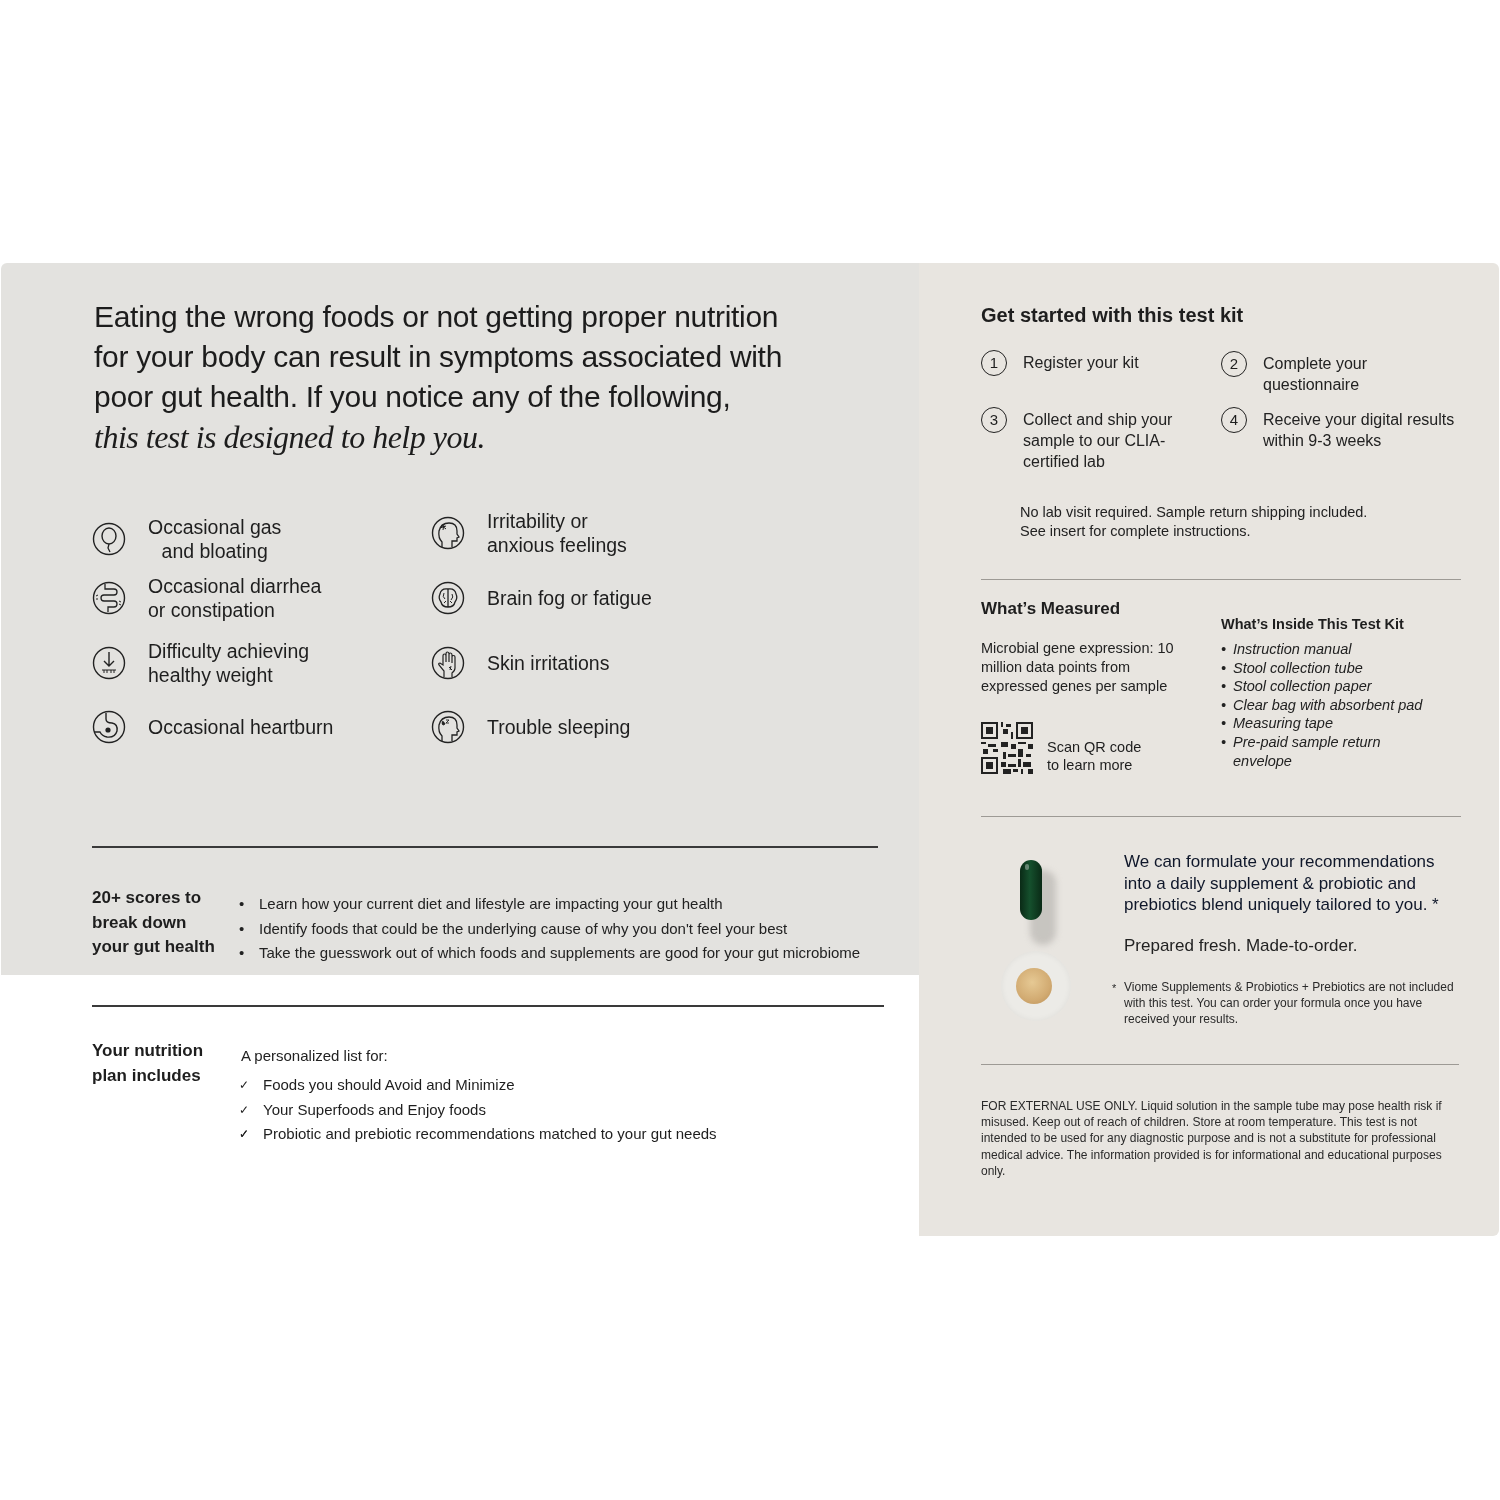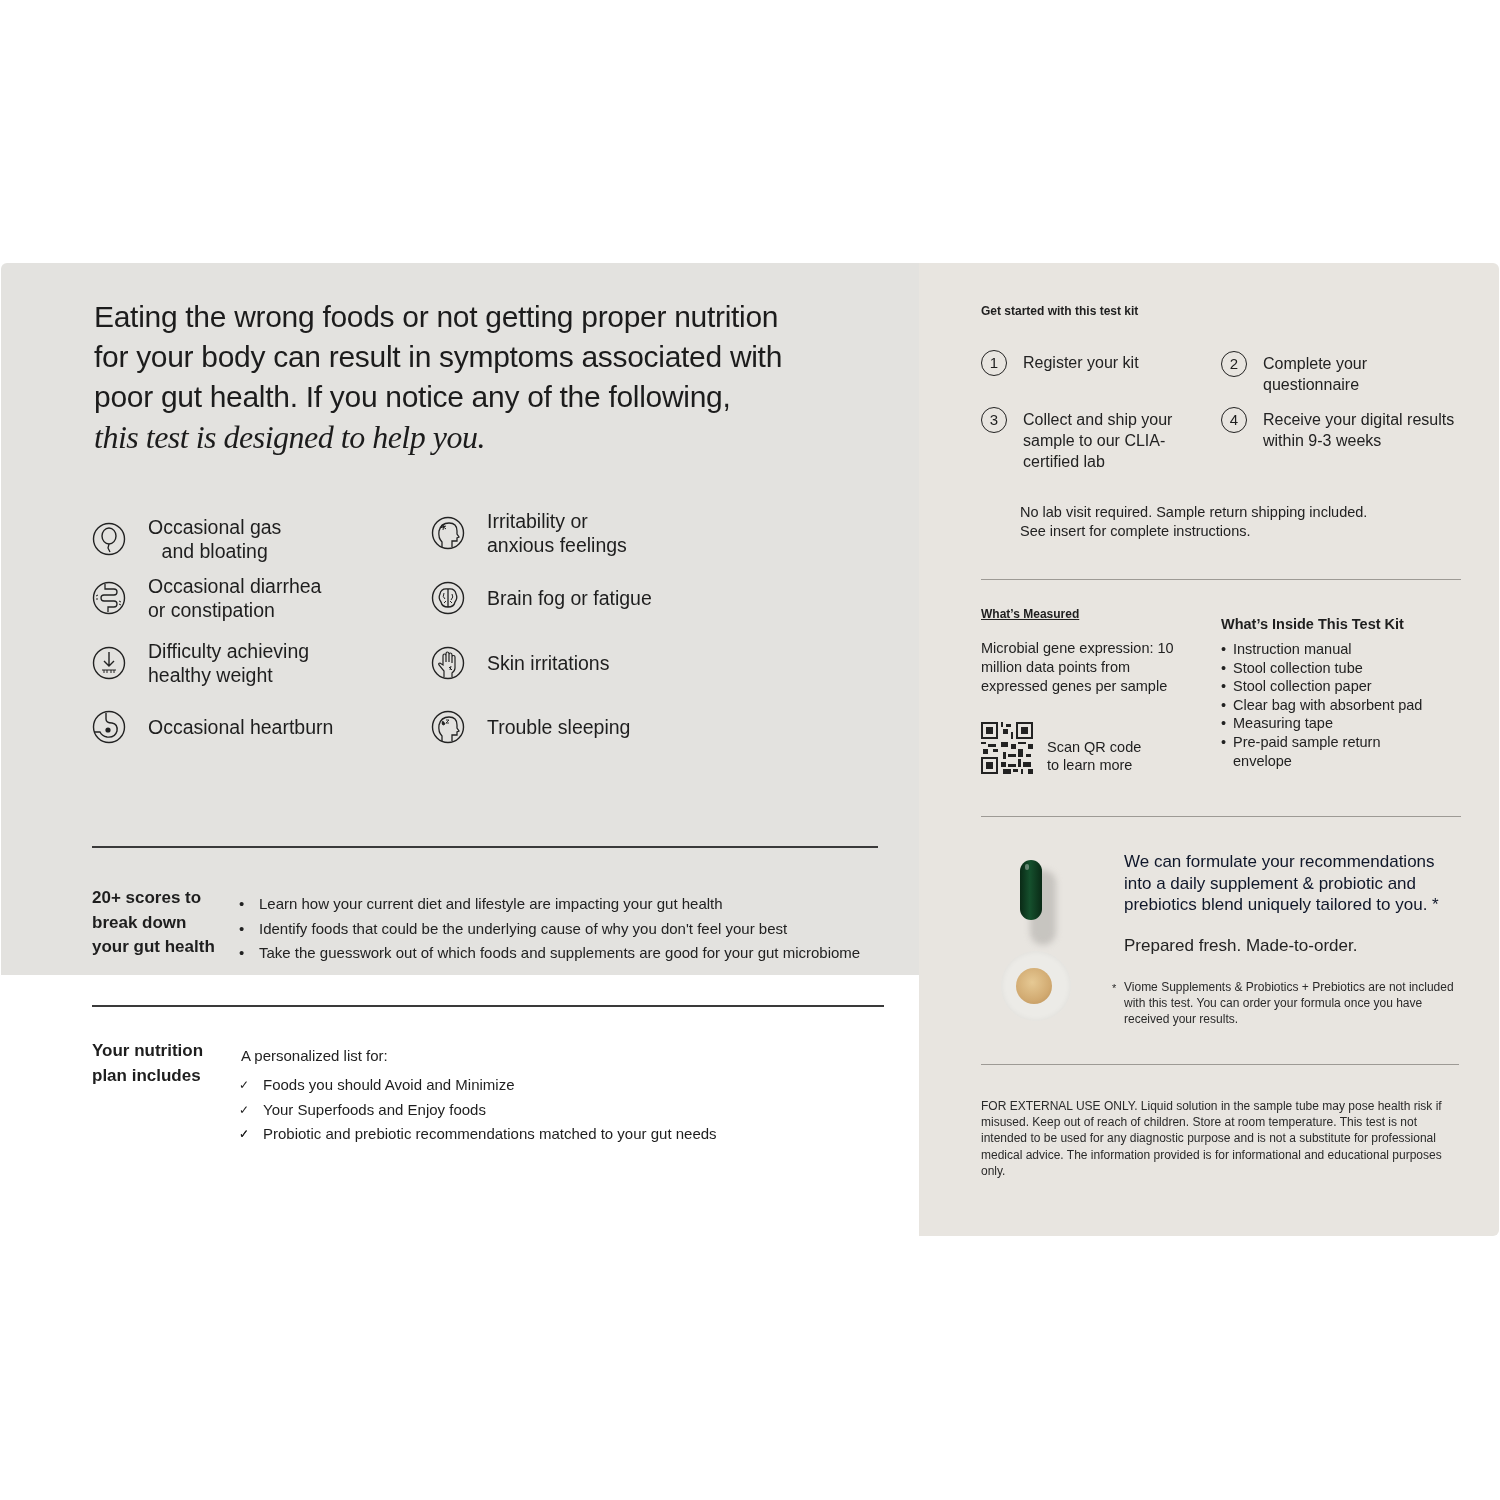--- a/index.html
+++ b/index.html
@@ -16,21 +16,21 @@
     .sym .txt { margin-left:22px; font-size:19.5px; line-height:24px; color:#1e1e1e; }
     .hr { position:absolute; height:1.5px; background:#3a3a3a; }
     .hr.light { height:1px; background:#9d9a95; }
     .sec-label { font-size:17px; line-height:24.5px; font-weight:bold; color:#1e1e1e; }
     .bul { font-size:15px; line-height:24.5px; color:#222;margin-top:6px; }
     .bul li { list-style:none; position:relative; padding-left:20px; }
     .bul li:before { content:"\2022"; position:absolute; left:0; }
     ul { margin:0; padding:0; }
     .checks li { list-style:none; position:relative; padding-left:24px; font-size:15px; line-height:24.5px; }
     .checks li .ck { position:absolute; left:0; top:0; font-size:12px; }
-    .r-title { font-size:12px; font-weight:bold; color:#1e1e1e; }
+    .r-title { font-size:20px; font-weight:bold; color:#1e1e1e; }
     .step { display:flex; align-items:flex-start; }
     .step .num { width:24px; height:24px; border:1.6px solid #222; border-radius:50%; font-size:15px; line-height:24px; text-align:center; flex:0 0 24px; box-sizing:content-box; margin-top:-2px; }
     .step .stxt { margin-left:16px; font-size:16px; line-height:21px; color:#222; }
     .small { font-size:14.5px; line-height:19px; color:#222; }
     .kit li { list-style:none; position:relative; padding-left:12px; font-size:14.5px; line-height:18.6px; color:#222; }
     .kit li:before { content:"\2022"; position:absolute; left:0; }
     .fine { font-size:12px; line-height:16.2px; color:#2a2a2a; }
   </style>
 </head>
 <body>
@@ -173,21 +173,21 @@
       <div class="stxt" style="width:200px;">Receive your digital results within 9-3 weeks</div>
     </div>
 
     <div class="abs small" style="left:101px; top:240px;">
       <div>No lab visit required. Sample return shipping included.</div>
       <div>See insert for complete instructions.</div>
     </div>
 
     <div class="hr light" style="left:62px; top:316px; width:480px;"></div>
 
-    <div class="abs" style="left:62px; top:344px; font-size:12px; font-weight:bold;text-decoration:underline;">What’s Measured</div>
+    <div class="abs" style="left:62px; top:336px; font-size:17px; font-weight:bold;">What’s Measured</div>
     <div class="abs small" style="left:62px; top:376px; width:205px;">Microbial gene expression: 10 million data points from expressed genes per sample</div>
 
     <svg class="abs" style="left:62px; top:459px;" width="52" height="52" viewBox="0 0 21 21" shape-rendering="crispEdges">
       <rect x="0" y="0" width="7" height="7" fill="#222"></rect>
         <rect x="1" y="1" width="5" height="5" fill="#e8e5e0"></rect>
         <rect x="2" y="2" width="3" height="3" fill="#222"></rect>
       <rect x="14" y="0" width="7" height="7" fill="#222"></rect>
         <rect x="15" y="1" width="5" height="5" fill="#e8e5e0"></rect>
         <rect x="16" y="2" width="3" height="3" fill="#222"></rect>
       <rect x="0" y="14" width="7" height="7" fill="#222"></rect>
@@ -217,21 +217,21 @@
         <rect x="13" y="19" width="2" height="1" fill="#222"></rect>
         <rect x="16" y="19" width="1" height="2" fill="#222"></rect>
         <rect x="19" y="19" width="2" height="2" fill="#222"></rect>
     </svg>
     <div class="abs" style="left:128px; top:475px; font-size:14.5px; line-height:18px;">
       <div>Scan QR code</div>
       <div>to learn more</div>
     </div>
 
     <div class="abs" style="left:302px; top:353px; font-size:14.5px; font-weight:bold;">What’s Inside This Test Kit</div>
-    <ul class="abs kit" style="left:302px; top:377px; width:230px;">
+    <ul class="abs kit" style="left:302px; top:377px; width:230px;font-style:italic;">
       <li>Instruction manual</li>
       <li>Stool collection tube</li>
       <li>Stool collection paper</li>
       <li>Clear bag with absorbent pad</li>
       <li>Measuring tape</li>
       <li style="width:170px;">Pre-paid sample return envelope</li>
     </ul>
 
     <div class="hr light" style="left:62px; top:553px; width:480px;"></div>
 

